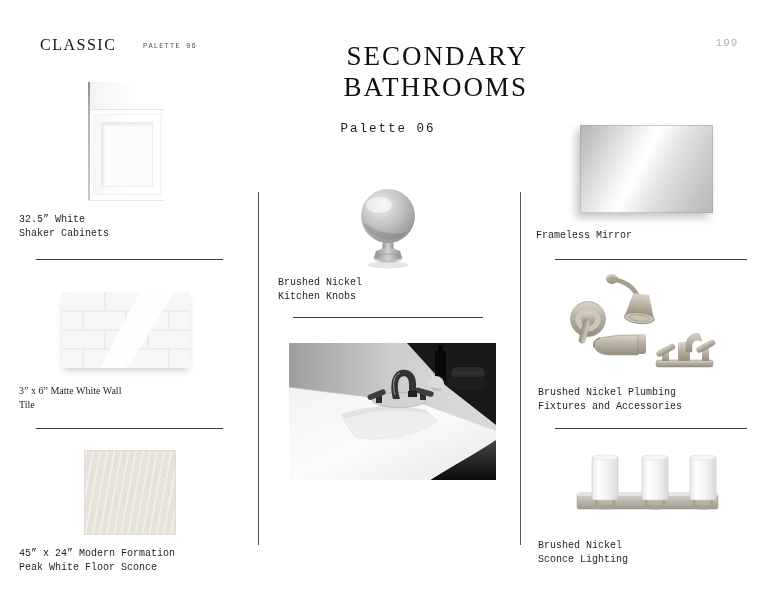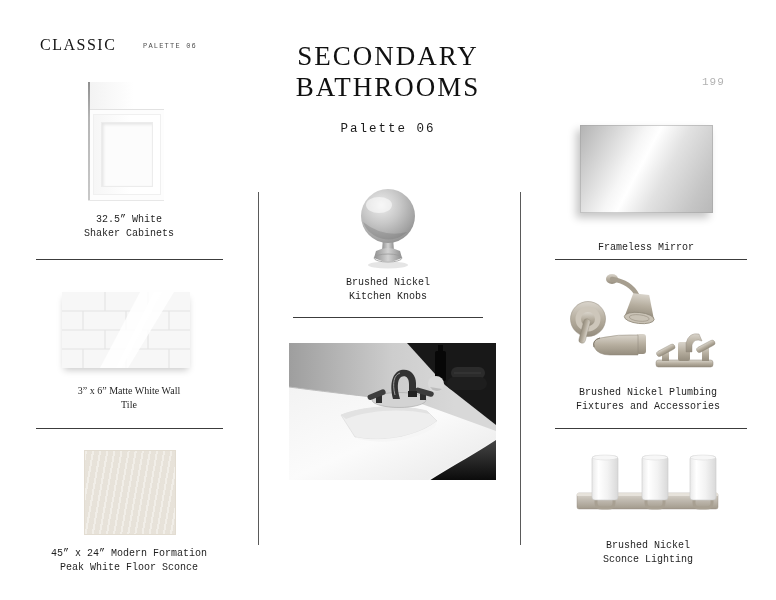--- a/index.html
+++ b/index.html
@@ -5,28 +5,28 @@
   html,body{margin:0;padding:0;background:#ffffff;}
   .page{position:relative;width:776px;height:600px;background:#ffffff;overflow:hidden;
         font-family:"Liberation Sans",sans-serif;border-radius:28px;}
   .abs{position:absolute;}
 
   
   .brand{left:40px;top:36px;font-family:"Liberation Serif",serif;font-size:16px;
          letter-spacing:1.5px;color:#141414;}
   .palette-tag{left:143px;top:42px;font-family:"Liberation Mono",monospace;font-size:7px;
          letter-spacing:1.2px;color:#4f4f4f;}
-  .page-number{left:702px;top:37px;width:50px;font-family:"Liberation Mono",monospace;
-         font-size:11px;letter-spacing:1px;color:#b2b2b2;margin-top:39px;}
-  .title{left:248px;top:41px;width:280px;text-align:center;font-family:"Liberation Serif",serif;
+  .page-number{left:702px;top:37px;width:50px;text-align:center;font-family:"Liberation Mono",monospace;
+         font-size:11px;letter-spacing:1px;color:#b2b2b2;}
+  .title{left:248px;top:41px;width:280px;text-align:right;font-family:"Liberation Serif",serif;
          font-size:27px;line-height:31px;letter-spacing:2px;color:#101010;}
   .subtitle{left:308px;top:122px;width:160px;text-align:center;font-family:"Liberation Mono",monospace;
          font-size:12.5px;letter-spacing:2px;color:#1c1c1c;}
   .label{font-family:"Liberation Mono",monospace;font-size:10px;line-height:14px;
-         letter-spacing:0;color:#1f1f1f;text-align:center;width:220px;}
+         letter-spacing:0;color:#1f1f1f;width:220px;}
 
   
   .h-rule{height:1px;background:#3c3c3c;}
   .v-rule{width:1px;background:#5a5a5a;}
 
   
   .cabinet{left:88px;top:82px;width:76px;height:118px;background:#fdfdfd;
            border-bottom:1px solid #e7e7e7;}
   .cabinet .edge{position:absolute;left:0;top:0;width:2px;height:100%;
            background:linear-gradient(#8f8f8f,#b5b5b5 30%,#c9c9c9);}
@@ -193,21 +193,21 @@
             <rect x="126" y="46" width="19" height="5.5" rx="2.7" fill="#3d3d3d"></rect>
           </g>
         <path d="M104 56 C100 40 104 29 112 27 C121 25 127 32 127 40 L127 50 L120 50 L120 41 C120 34 116 32 112 34 C108 37 108 46 111 56 Z" fill="#333333"></path>
         <path d="M106 52 C103 40 105 32 111 30" stroke="#9c9c9c" stroke-width="1" fill="none"></path>
         <rect x="119" y="48" width="9" height="6" fill="#222222"></rect>
       </g>
     </svg>
   </div>
 
   <div class="abs mirror"></div>
-  <div class="abs label" style="left:536px;top:229px;margin-top:12px;">
+  <div class="abs label" style="left:536px;top:229px;">
     <span>Frameless Mirror</span>
   </div>
 
   <div class="abs h-rule" style="left:555px;top:259px;width:192px;"></div>
 
   <div class="abs" style="left:568px;top:272px;width:150px;height:106px;">
     <svg width="150" height="106" viewBox="0 0 150 106">
       <defs>
         <linearGradient id="nk" x1="0" y1="0" x2="0" y2="1">
           <stop offset="0%" stop-color="#d9d4cb"></stop>

